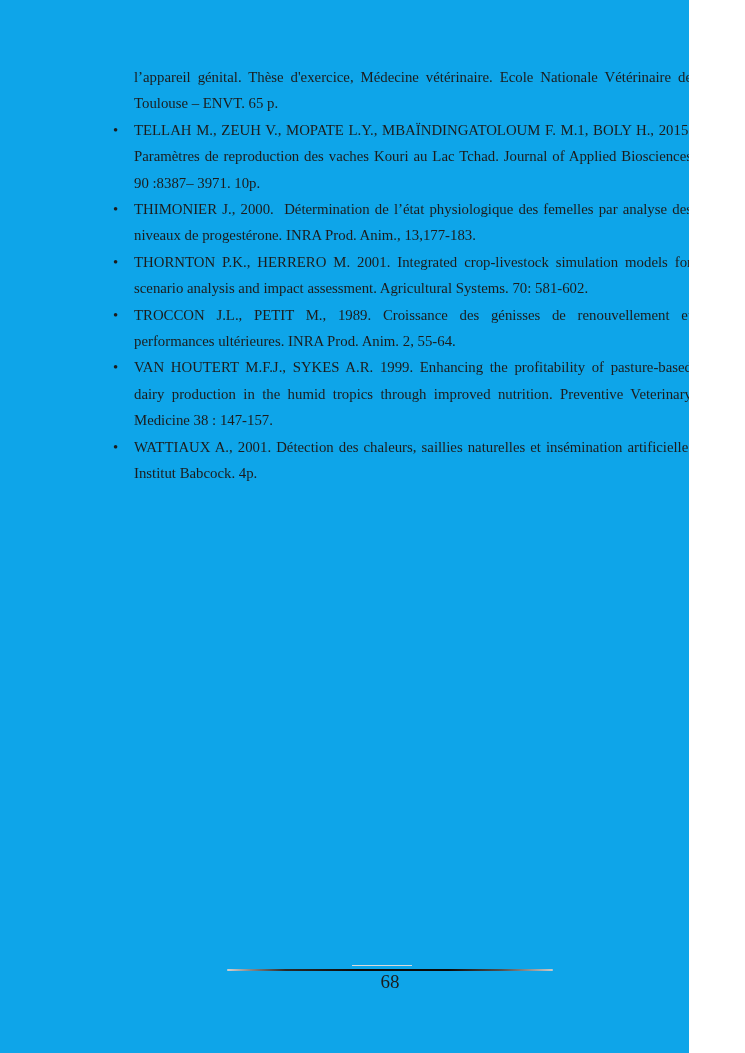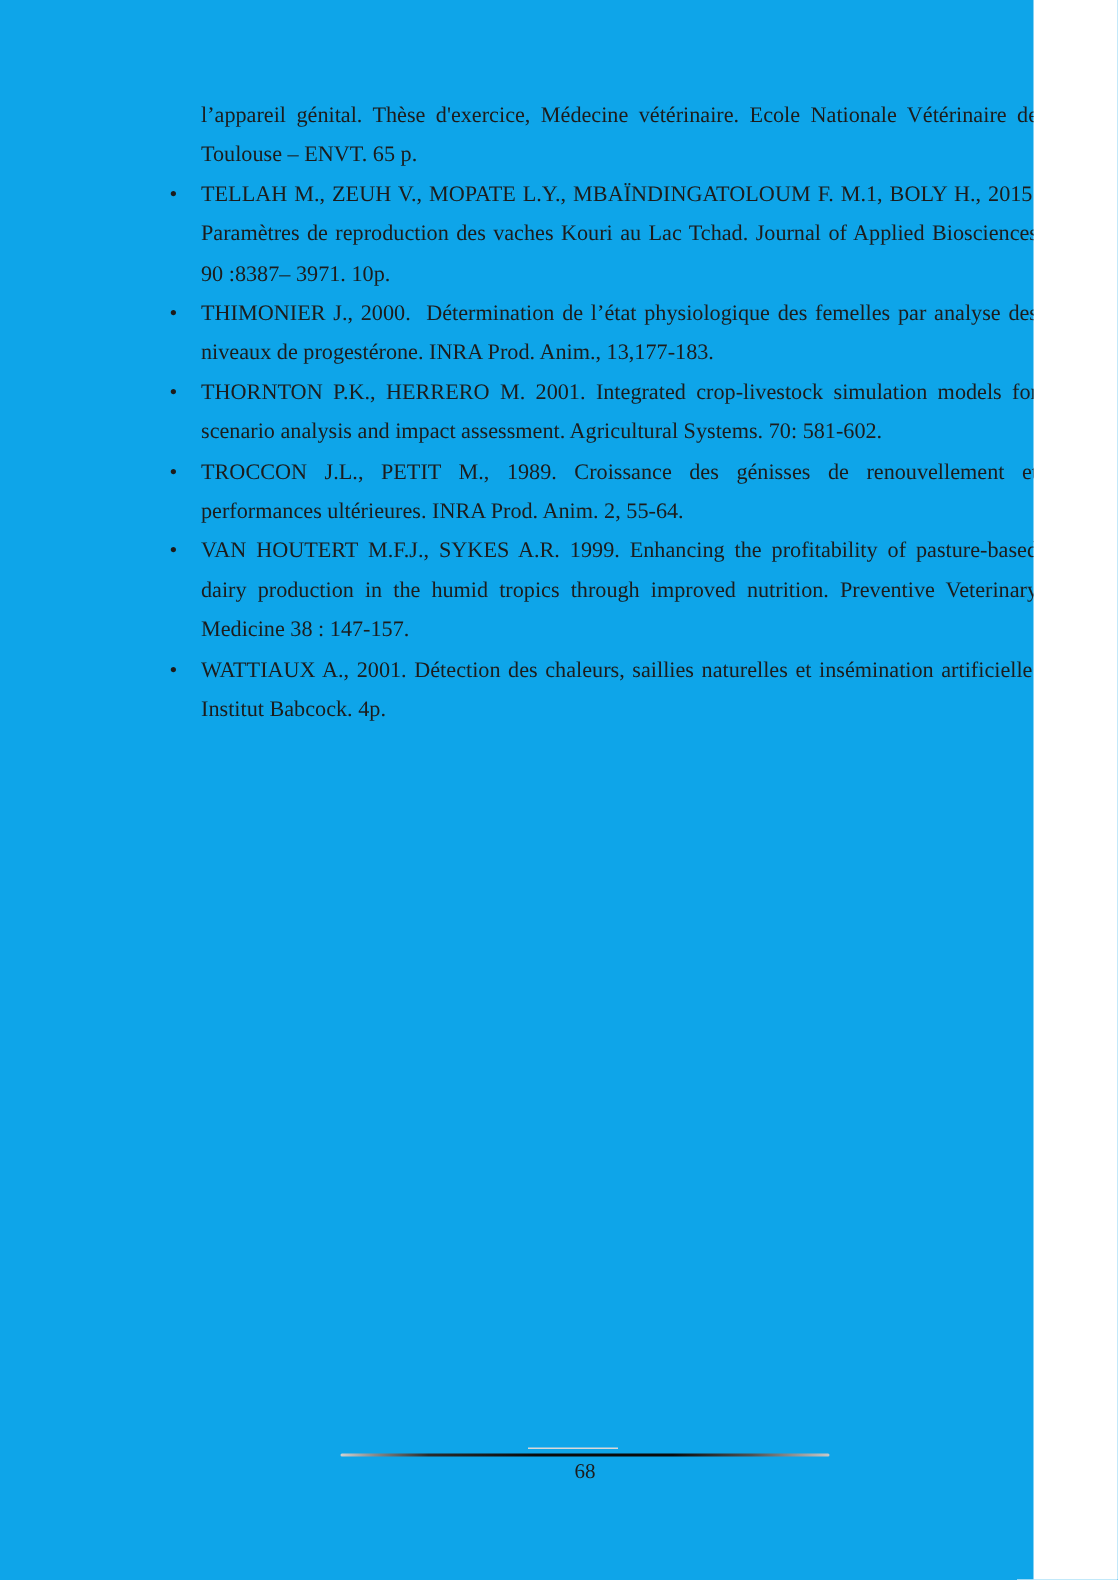--- a/index.html
+++ b/index.html
@@ -68,21 +68,21 @@
       #d2d2d2 0%, #8a8a8a 7%, #2a2a2a 18%,
       #0a0a0a 40%, #0a0a0a 68%, #4f4f4f 84%,
       #c9c9c9 100%);
   }
   .page-number {
     position: absolute;
     left: 227px;
     top: 972px;
     width: 326px;
     text-align: center;
-    font-size: 14px;
+    font-size: 19px;
     line-height: 20px;
   }
 </style>
 </head>
 <body>
 
 <div class="page">
 
   <div class="content">
 

